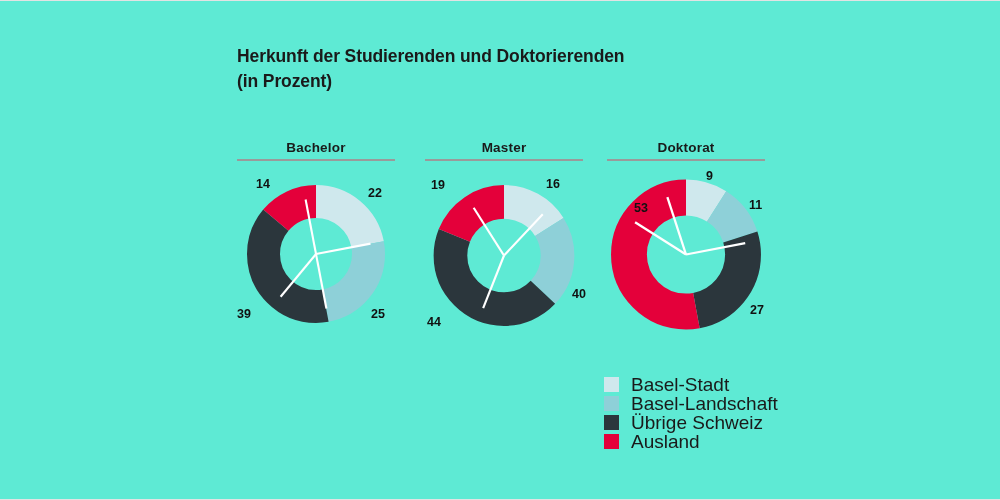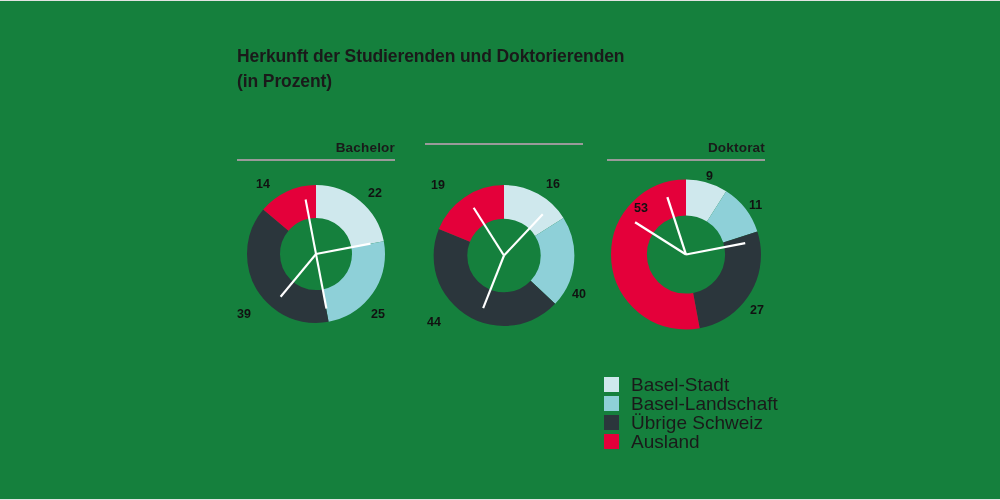--- a/index.html
+++ b/index.html
@@ -12,21 +12,21 @@
     background: #ffffff;
     font-family: "Liberation Sans", sans-serif;
     overflow: hidden;
     position: relative;
   }
   .canvas {
     position: absolute;
     left: 0; top: 0;
     width: 1000px;
     height: 500px;
-    background: #15803d;
+    background: #5eead4;
     border-top: 1px solid #e3e3e3;
     border-bottom: 1px solid #e3e3e3;
     box-sizing: border-box;
     text-decoration: underline;
   }
   .chart-title {
     position: absolute;
     left: 237px;
     top: 43px;
     width: 640px;
@@ -46,21 +46,21 @@
     height: 500px;
   }
   .panel {
     position: absolute;
   }
   .panel-header {
     position: absolute;
     left: 0;
     top: 0;
     width: 100%;
-    text-align: right;
+    text-align: center;
   }
   .panel-title {
     font-size: 13.5px;
     font-weight: bold;
     color: #1a1a1a;
     letter-spacing: 0.2px;
     display: block;
     line-height: 16px;
   }
   .panel-rule {
@@ -145,20 +145,21 @@
         </svg>
       </div>
       <span class="slice-label" style="left:19px; top:38px;">14</span>
       <span class="slice-label" style="left:131px; top:47px;">22</span>
       <span class="slice-label" style="left:134px; top:168px;">25</span>
       <span class="slice-label" style="left:0px; top:168px;">39</span>
     </div>
 
     <div class="panel" style="left:425px; top:139px; width:158px; height:200px;">
       <div class="panel-header">
+        <span class="panel-title">Master</span>
         <span class="panel-rule"></span>
       </div>
       <div class="donut-wrap" style="top:39px;">
         <svg width="153" height="153" viewBox="0 0 100 100" role="img" aria-label="Master donut">
           <g transform="rotate(-90 50 50)">
 
             <circle cx="50" cy="50" r="35" fill="none" stroke="#cfe8ed" stroke-width="22" stroke-dasharray="35.19 184.72" stroke-dashoffset="0"></circle>
 
             <circle cx="50" cy="50" r="35" fill="none" stroke="#8ed0d8" stroke-width="22" stroke-dasharray="46.18 173.73" stroke-dashoffset="-35.19"></circle>
 

